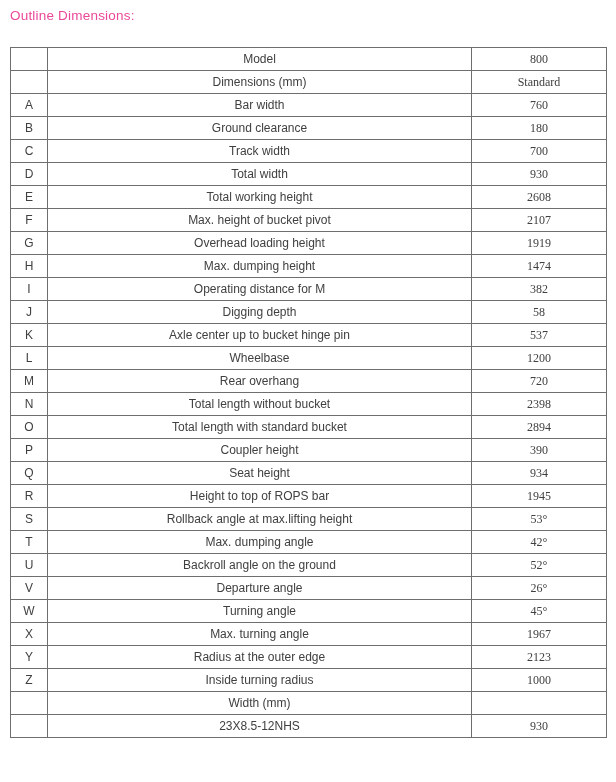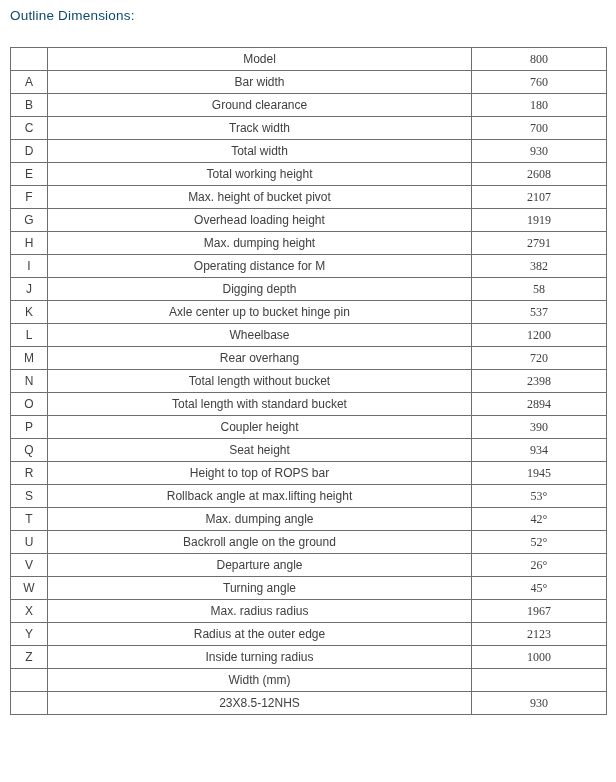--- a/index.html
+++ b/index.html
@@ -11,21 +11,21 @@
     font-family: "Liberation Sans", "DejaVu Sans", sans-serif;
     color: #404040;
   }
   .page {
     padding-top: 8px;
   }
   .page-title {
     margin: 0 0 0 10px;
     font-size: 13.5px;
     font-weight: normal;
-    color: #0c4a6e;
+    color: #ec4899;
     letter-spacing: 0.2px;
   }
   table.dim-table {
     border-collapse: collapse;
     table-layout: fixed;
     margin: 24px 0 0 10px;
     width: 596px;
     border-radius: 25px;
   }
   table.dim-table td {
@@ -54,20 +54,25 @@
       <col style="width:424px">
       <col style="width:135px">
     </colgroup>
     <tbody id="rows">
   <tr>
     <td class="c-letter"></td>
     <td class="c-label">Model</td>
     <td class="c-value">800</td>
   </tr>
 
+  <tr>
+    <td class="c-letter"></td>
+    <td class="c-label">Dimensions (mm)</td>
+    <td class="c-value">Standard</td>
+  </tr>
 
   <tr>
     <td class="c-letter">A</td>
     <td class="c-label">Bar width</td>
     <td class="c-value">760</td>
   </tr>
 
   <tr>
     <td class="c-letter">B</td>
     <td class="c-label">Ground clearance</td>
@@ -101,21 +106,21 @@
 
   <tr>
     <td class="c-letter">G</td>
     <td class="c-label">Overhead loading height</td>
     <td class="c-value">1919</td>
   </tr>
 
   <tr>
     <td class="c-letter">H</td>
     <td class="c-label">Max. dumping height</td>
-    <td class="c-value">2791</td>
+    <td class="c-value">1474</td>
   </tr>
 
   <tr>
     <td class="c-letter">I</td>
     <td class="c-label">Operating distance for M</td>
     <td class="c-value">382</td>
   </tr>
 
   <tr>
     <td class="c-letter">J</td>
@@ -196,21 +201,21 @@
   </tr>
 
   <tr>
     <td class="c-letter">W</td>
     <td class="c-label">Turning angle</td>
     <td class="c-value">45°</td>
   </tr>
 
   <tr>
     <td class="c-letter">X</td>
-    <td class="c-label">Max. radius radius</td>
+    <td class="c-label">Max. turning angle</td>
     <td class="c-value">1967</td>
   </tr>
 
   <tr>
     <td class="c-letter">Y</td>
     <td class="c-label">Radius at the outer edge</td>
     <td class="c-value">2123</td>
   </tr>
 
   <tr>

